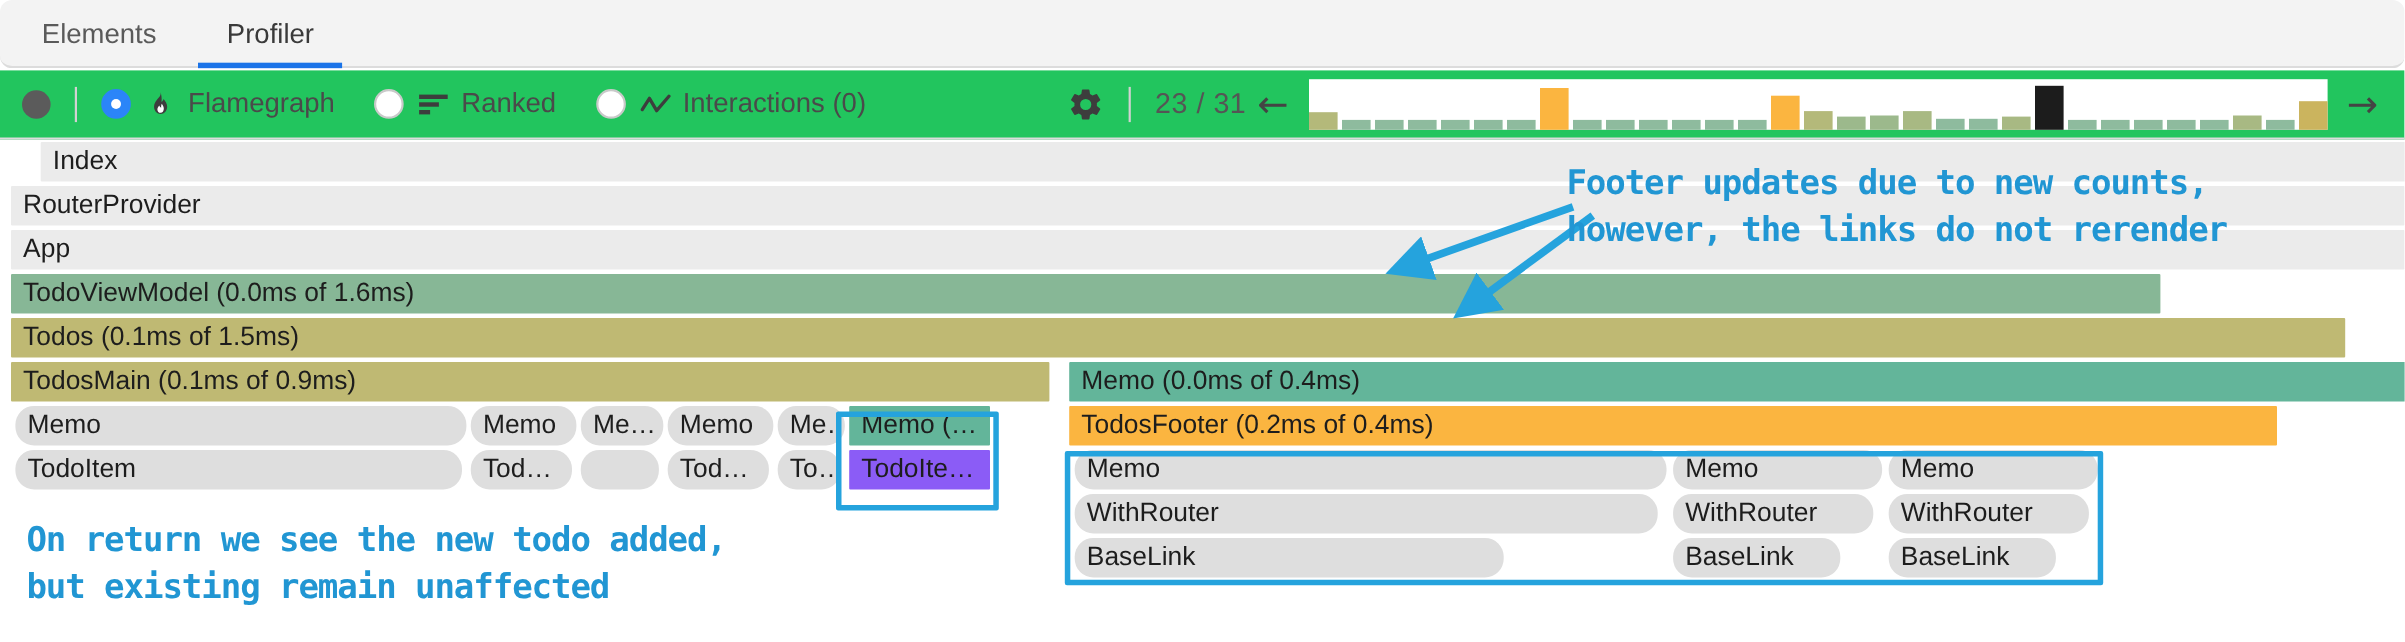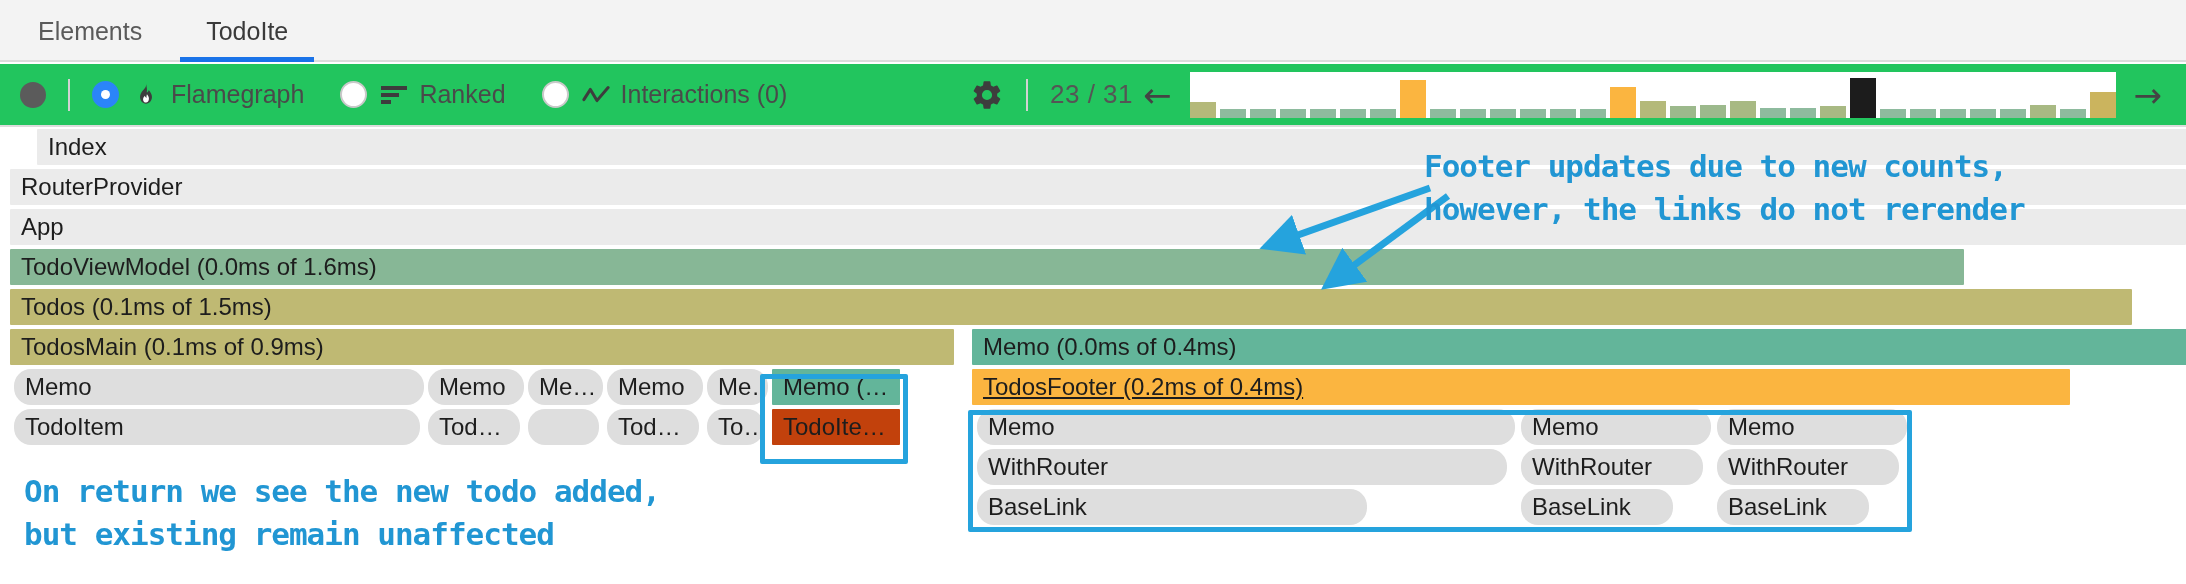--- a/index.html
+++ b/index.html
@@ -11,20 +11,21 @@
     position:relative;
   }
 
   
   .tabstrip{
     position:absolute;left:0;top:0;width:2186px;height:62px;
     background:#f3f3f3;
     border-bottom:2px solid #dcdcdc;
     display:flex;align-items:flex-end;
     box-sizing:border-box;
+    border-radius:11px;
   }
   .tab{
     font-size:25px;color:#5a5a5a;
     padding:0 26px 16px 26px;
     margin-left:12px;
     position:relative;
     cursor:pointer;
     line-height:1;
   }
   .tab.active{color:#3a3a3a;}
@@ -95,22 +96,22 @@
     overflow:hidden;white-space:nowrap;
     cursor:pointer;
     border-radius:1px;
   }
   .c-gray{background:#dedede;border-radius:17px;}
   .c-lightgray{background:#ebebeb;}
   .c-green{background:#63b59a;}
   .c-green2{background:#87b796;}
   .c-olive{background:#bfb973;}
   .c-gold{background:#e0b košice;}
-  .c-gold{background:#c2410c;}
-  .c-orange{background:#fbb540;text-decoration:underline;}
+  .c-gold{background:#8b5cf6;}
+  .c-orange{background:#fbb540;}
 
   
   .anno{
     position:absolute;
     color:#2196d3;
     font-family:"DejaVu Sans Mono", monospace;
     font-weight:bold;
     font-size:31px;
     line-height:43px;
     white-space:pre;
@@ -123,21 +124,21 @@
     border-radius:2px;
     pointer-events:none;
   }
   .arrows{position:absolute;left:0;top:0;width:2186px;height:584px;pointer-events:none;}
 </style>
 </head>
 <body>
 
 <div class="tabstrip">
   <div class="tab">Elements</div>
-  <div class="tab active">TodoIte</div>
+  <div class="tab active">Profiler</div>
 </div>
 
 <div class="toolbar">
 
   <div class="record-dot"></div>
   <div class="vsep"></div>
 
   <div class="radio-group">
     <span class="radio on"></span>
     <span class="rg-icon">

